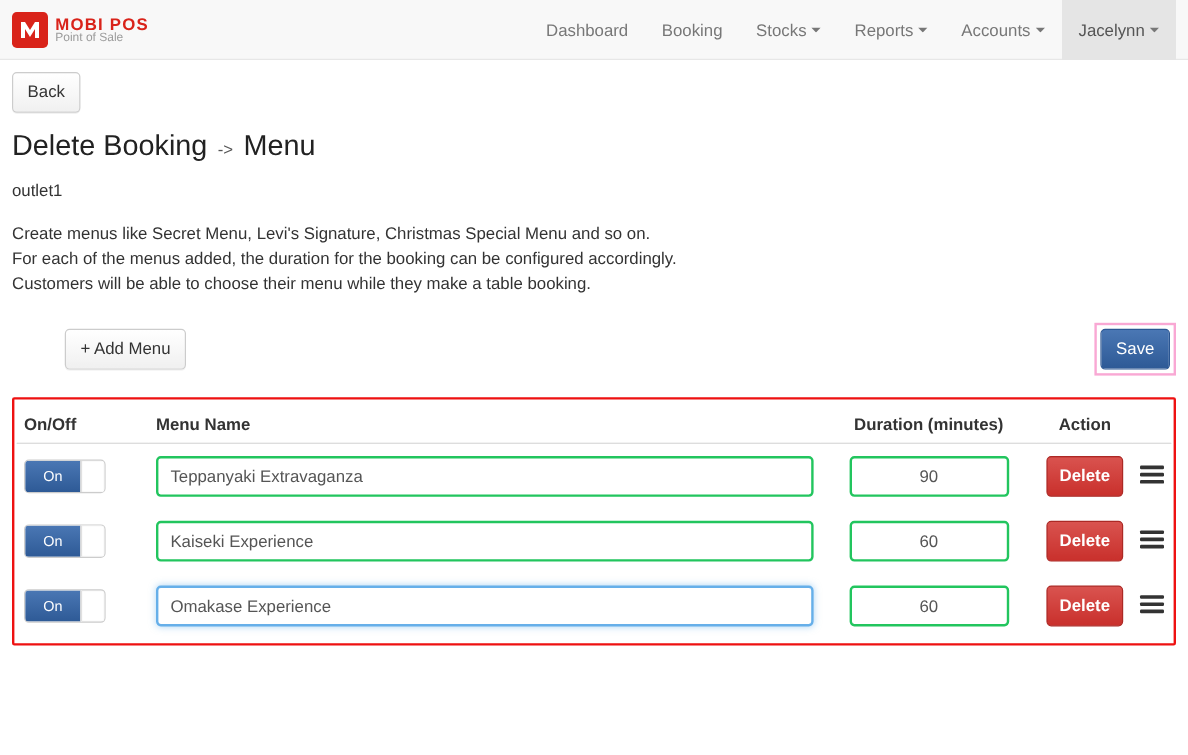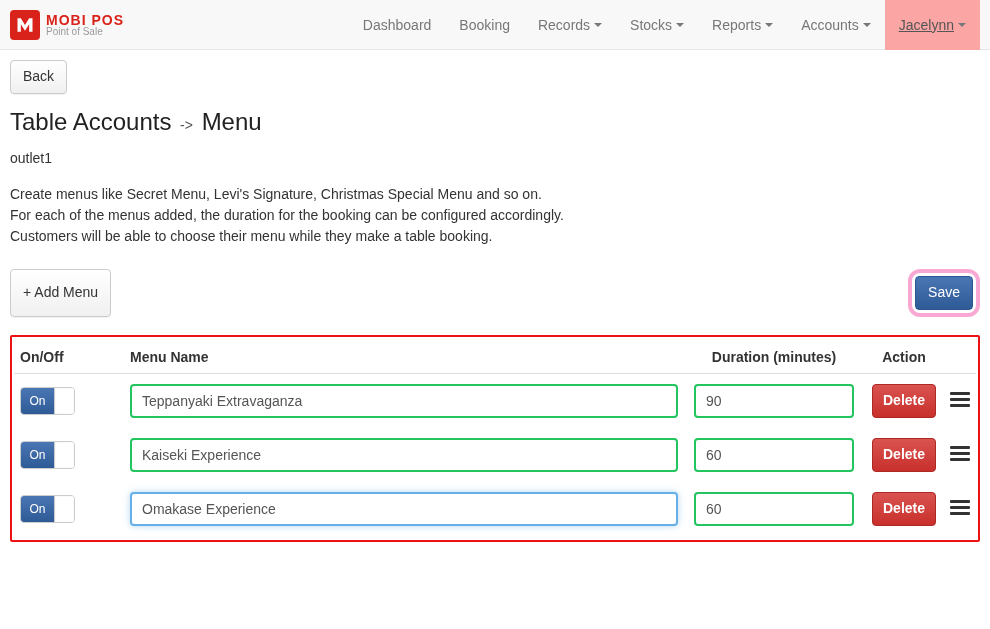--- a/index.html
+++ b/index.html
@@ -8,52 +8,52 @@
   
   .navbar { height: 50px; display: flex; align-items: center; border-bottom: 1px solid #e7e7e7; background: #f8f8f8; padding: 0 10px; }
   .navbar .brand { display: flex; align-items: center; gap: 6px; }
   .logo-mark { width: 30px; height: 30px; background: #d9231a; border-radius: 4px; display: inline-flex; align-items: center; justify-content: center; }
   .logo-mark svg { width: 20px; height: 20px; }
   .brand-text { display: flex; flex-direction: column; line-height: 1; }
   .brand-text .top { color: #d9231a; font-weight: bold; letter-spacing: 1px; font-size: 14px; }
   .brand-text .sub { color: #9b9b9b; font-size: 10px; }
   .nav-items { margin-left: auto; display: flex; align-items: stretch; height: 50px; }
   .nav-item { display: flex; align-items: center; padding: 0 14px; color: #777; font-size: 14px; cursor: pointer; }
-  .nav-item.active { background: #fca5a5; color: #555; text-decoration: underline; }
+  .nav-item.active { background: #e5e5e5; color: #555; }
   .caret { display: inline-block; width: 0; height: 0; margin-left: 4px; vertical-align: middle; border-top: 4px dashed #777; border-right: 4px solid transparent; border-left: 4px solid transparent; }
   
   
   .page { padding: 10px; }
   .btn { display: inline-block; padding: 6px 12px; font-size: 14px; line-height: 1.42857; border: 1px solid #ccc; border-radius: 4px; background: linear-gradient(#fff,#e6e6e6); color: #333; cursor: pointer; }
   .btn-default { background: linear-gradient(#fff,#f0f0f0); border-color:#ccc; box-shadow: 0 1px 0 rgba(0,0,0,.05); }
   .btn-primary { background: linear-gradient(#4a77b4,#2e5a96); border-color: #2b5692; color: #fff; }
   .btn-danger { background: linear-gradient(#d9534f,#c9302c); border-color: #ac2925; color: #fff; padding: 6px 10px; font-weight: bold; }
   
   .page-title { font-size: 24px; font-weight: normal; margin: 14px 0 6px; color:#222; }
   .page-title .arrow { font-size: 14px; color: #555; margin: 0 2px; }
   .outlet { margin: 14px 0 18px; }
   .desc { margin-bottom: 22px; line-height: 1.5; }
   
-  .toolbar { display: flex; margin-bottom: 18px; }
-  .save-wrap { margin-left: auto; border: 4px solid #f9a8d4; padding: 3px; border-radius: 12px; }
+  .toolbar { display: flex; align-items: center; margin-bottom: 18px; margin-left: 44px; }
+  .save-wrap { margin-left: auto; border: 2px solid #f9a8d4; padding: 3px; border-radius: 0; }
   
   .tablewrap { border: 2px solid #e11; padding: 4px 2px; border-radius: 2px; }
   table.menu-table { width: 100%; border-collapse: collapse; }
   table.menu-table th { text-align: left; padding: 8px 6px; font-weight: bold; border-bottom: 1px solid #ddd; }
   table.menu-table th.col-duration, table.menu-table th.col-action { text-align: center; }
   table.menu-table td { padding: 10px 6px; vertical-align: middle; }
   
-  .toggle { width: 55px; height: 28px; border: 1px solid #ccc; border-radius: 4px; display: inline-flex; overflow: hidden; background: #fff; cursor: pointer; }
+  .toggle { width: 68px; height: 28px; border: 1px solid #ccc; border-radius: 4px; display: inline-flex; overflow: hidden; background: #fff; cursor: pointer; }
   .toggle .on { flex: 1; background: linear-gradient(#4a77b4,#2e5a96); color: #fff; font-size: 12px; display: flex; align-items:center; justify-content:center; }
   .toggle .knob { width: 20px; background: #fff; border-left: 1px solid #ccc; box-shadow: inset 0 0 1px rgba(0,0,0,.2); }
   
   input.text { width: 100%; height: 34px; padding: 6px 10px; border: 2px solid #22c55e; border-radius: 4px; font-size: 14px; color: #555; }
   input.text.focused { border-color: #66afe9; box-shadow: 0 0 6px rgba(102,175,233,.5); outline: none; }
   td.col-name { width: 560px; }
-  td.col-duration input.text { width: 160px; margin: 0 auto; display: block; }
+  td.col-duration input.text { text-align: center; width: 133px; margin: 0 auto; display: block; }
   td.col-duration { width: 180px; }
   td.col-action { width: 80px; text-align: center; }
   td.col-drag { width: 30px; text-align: center; }
   
   .drag-handle { display: inline-block; cursor: grab; }
   .drag-handle span { display: block; width: 20px; height: 3px; background: #333; margin: 3px 0; border-radius: 1px; }
 </style>
 </head>
 <body>
 
@@ -65,33 +65,32 @@
         </svg>
     </span>
     <span class="brand-text">
       <span class="top">MOBI POS</span>
       <span class="sub">Point of Sale</span>
     </span>
   </div>
   <div class="nav-items" id="nav-items">
       <div class="nav-item">Dashboard</div>
       <div class="nav-item">Booking</div>
-      <div class="nav-item">Records <span class="caret"></span></div>
       <div class="nav-item">Stocks <span class="caret"></span></div>
       <div class="nav-item">Reports <span class="caret"></span></div>
       <div class="nav-item">Accounts <span class="caret"></span></div>
       <div class="nav-item active">Jacelynn <span class="caret"></span></div>
     </div>
 </div>
 
 <div class="page">
   <button class="btn btn-default">Back</button>
 
   <h2 class="page-title">
-    <span>Table Accounts</span>
+    <span>Delete Booking</span>
     <span class="arrow">-&gt;</span>
     <span>Menu</span>
   </h2>
 
   <div class="outlet">outlet1</div>
 
   <div class="desc" id="desc-lines">
       <div>Create menus like Secret Menu, Levi's Signature, Christmas Special Menu and so on.</div>
       <div>For each of the menus added, the duration for the booking can be configured accordingly.</div>
       <div>Customers will be able to choose their menu while they make a table booking.</div>

